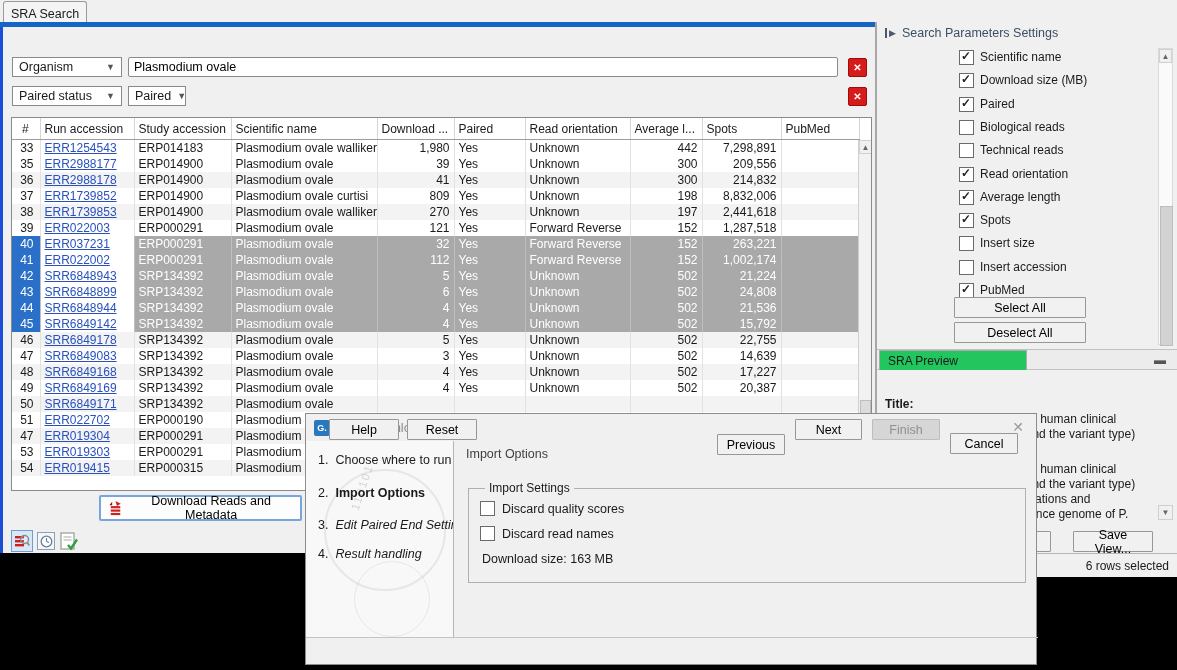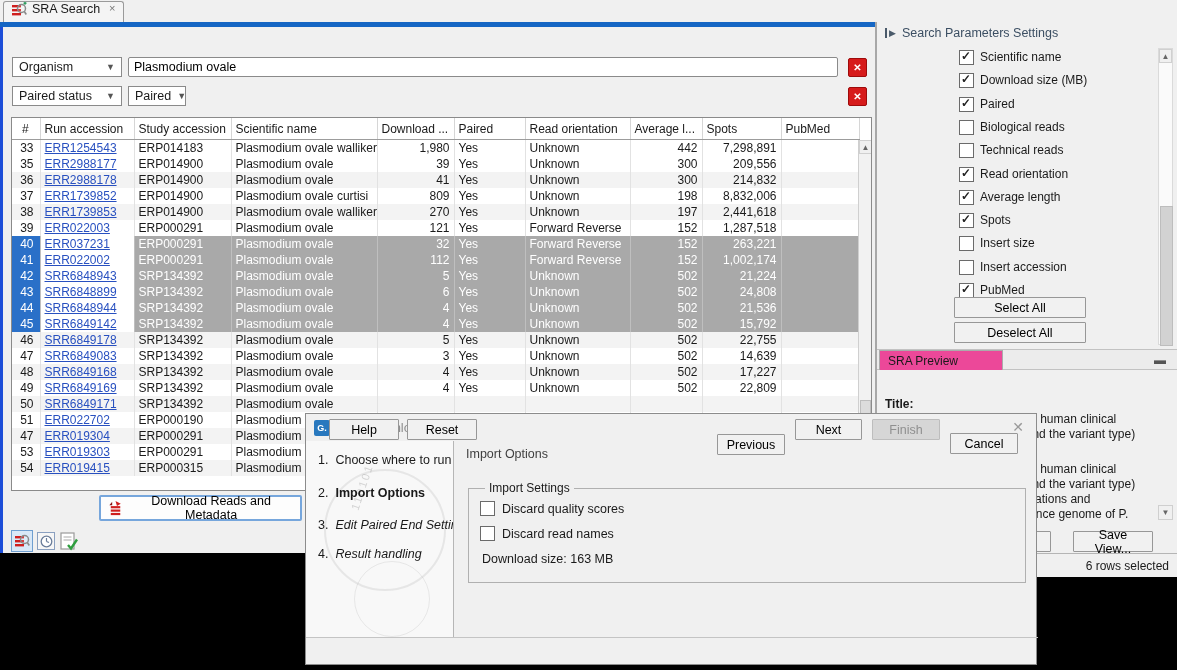--- a/index.html
+++ b/index.html
@@ -1,21 +1,21 @@
 <!DOCTYPE html>
 <html><head>
 <meta charset="utf-8">
 <style>
   html,body{margin:0;padding:0;background:#000;}
   .stage{position:relative;width:1177px;height:670px;background:#000;overflow:hidden;
          font-family:"Liberation Sans",sans-serif;color:#1a1a1a;}
   
   .tabbar{position:absolute;left:0;top:0;width:1177px;height:22px;background:#f0f0f0;}
   .tab{position:absolute;left:3px;top:1px;height:20px;background:#f4f4f4;border:1px solid #9a9a9a;
-       border-bottom:none;border-radius:3px 3px 0 0;display:flex;align-items:flex-start;padding:0 7px;gap:5px;}
+       border-bottom:none;border-radius:3px 3px 0 0;display:flex;align-items:flex-start;padding:0 7px;gap:5px;flex-direction:column;}
   .tab-label{font-size:12.5px;}
   .tab-close{font-size:11px;color:#777;margin-left:4px;cursor:default;}
   .bluebar{position:absolute;left:0;top:22px;width:875px;height:5px;background:#1566c4;}
   
   .left-pane{position:absolute;left:0;top:27px;width:875px;height:526px;background:#f0f0f0;
              border-left:3px solid #1d4ed8;box-sizing:border-box;padding-left:24px;}
   .dd{position:absolute;height:20px;background:#fff;border:1px solid #8a8a8a;font-size:12.5px;
       display:flex;align-items:center;padding:0 6px;justify-content:space-between;box-sizing:border-box;}
   .dd .car{color:#555;font-size:9px;margin-left:6px;}
   .filter-input{position:absolute;left:125px;top:30px;width:710px;height:20px;border:1px solid #8a8a8a;
@@ -65,21 +65,21 @@
       position:relative;box-sizing:content-box;flex:0 0 auto;}
   .cbx.on::after{content:"✓";position:absolute;left:1px;top:-2px;font-size:12px;color:#222;font-weight:bold;}
   .cb-label{font-size:12px;}
   .select-all{position:absolute;left:77px;top:275px;width:132px;height:21px;}
   .deselect-all{position:absolute;left:77px;top:300px;width:132px;height:21px;}
   .rp-scroll{position:absolute;left:281px;top:26px;width:15px;height:297px;background:#fafafa;border:1px solid #dadada;box-sizing:border-box;}
   .rp-scroll .v-arrow{width:13px;height:14px;}
   .rp-thumb{position:absolute;left:1px;top:157px;width:11px;height:138px;background:#d2d2d2;border:1px solid #bdbdbd;}
   .pv-header{position:absolute;left:0;top:327px;width:302px;height:21px;background:#ececec;
       border-top:1px solid #c2c2c2;border-bottom:1px solid #c2c2c2;box-sizing:border-box;}
-  .pv-tab{position:absolute;left:2px;top:0px;width:124px;height:20px;background:#ec4899;border:1px solid #ababab;
+  .pv-tab{position:absolute;left:2px;top:0px;width:148px;height:20px;background:#22c55e;border:1px solid #ababab;
       border-bottom:none;font-size:12px;display:flex;align-items:center;padding-left:8px;box-sizing:border-box;}
   .pv-min{position:absolute;right:14px;top:3px;font-size:12px;color:#555;font-weight:bold;letter-spacing:-1px;}
   .pv-body{position:absolute;left:0;top:348px;width:282px;height:158px;overflow:hidden;}
   .pv-block{position:absolute;left:8px;white-space:nowrap;font-size:12px;line-height:15px;width:600px;}
   .pv-block .b{font-weight:bold;}
   .pv-down{position:absolute;left:281px;top:483px;width:15px;height:15px;background:#f0f0f0;border:1px solid #cfcfcf;
       box-sizing:border-box;font-size:8px;color:#666;display:flex;align-items:center;justify-content:center;}
   .hid-btn{position:absolute;left:110px;top:509px;width:64px;height:21px;}
   .save-view{position:absolute;left:196px;top:509px;width:80px;height:21px;}
   .status-bar{position:absolute;left:0;top:531px;width:302px;height:24px;background:#f0f0f0;border-top:1px solid #b5b5b5;
@@ -375,21 +375,21 @@
             </tr>
             <tr class="">
               <td class="c-num">49</td>
               <td class="c-run"><span class="link">SRR6849169</span></td>
               <td>SRP134392</td>
               <td>Plasmodium ovale</td>
               <td class="ra">4</td>
               <td>Yes</td>
               <td>Unknown</td>
               <td class="ra">502</td>
-              <td class="ra">22,809</td>
+              <td class="ra">20,387</td>
               <td></td>
             </tr>
             <tr class="even">
               <td class="c-num">50</td>
               <td class="c-run"><span class="link">SRR6849171</span></td>
               <td>SRP134392</td>
               <td>Plasmodium ovale</td>
               <td class="ra"></td>
               <td></td>
               <td></td>

